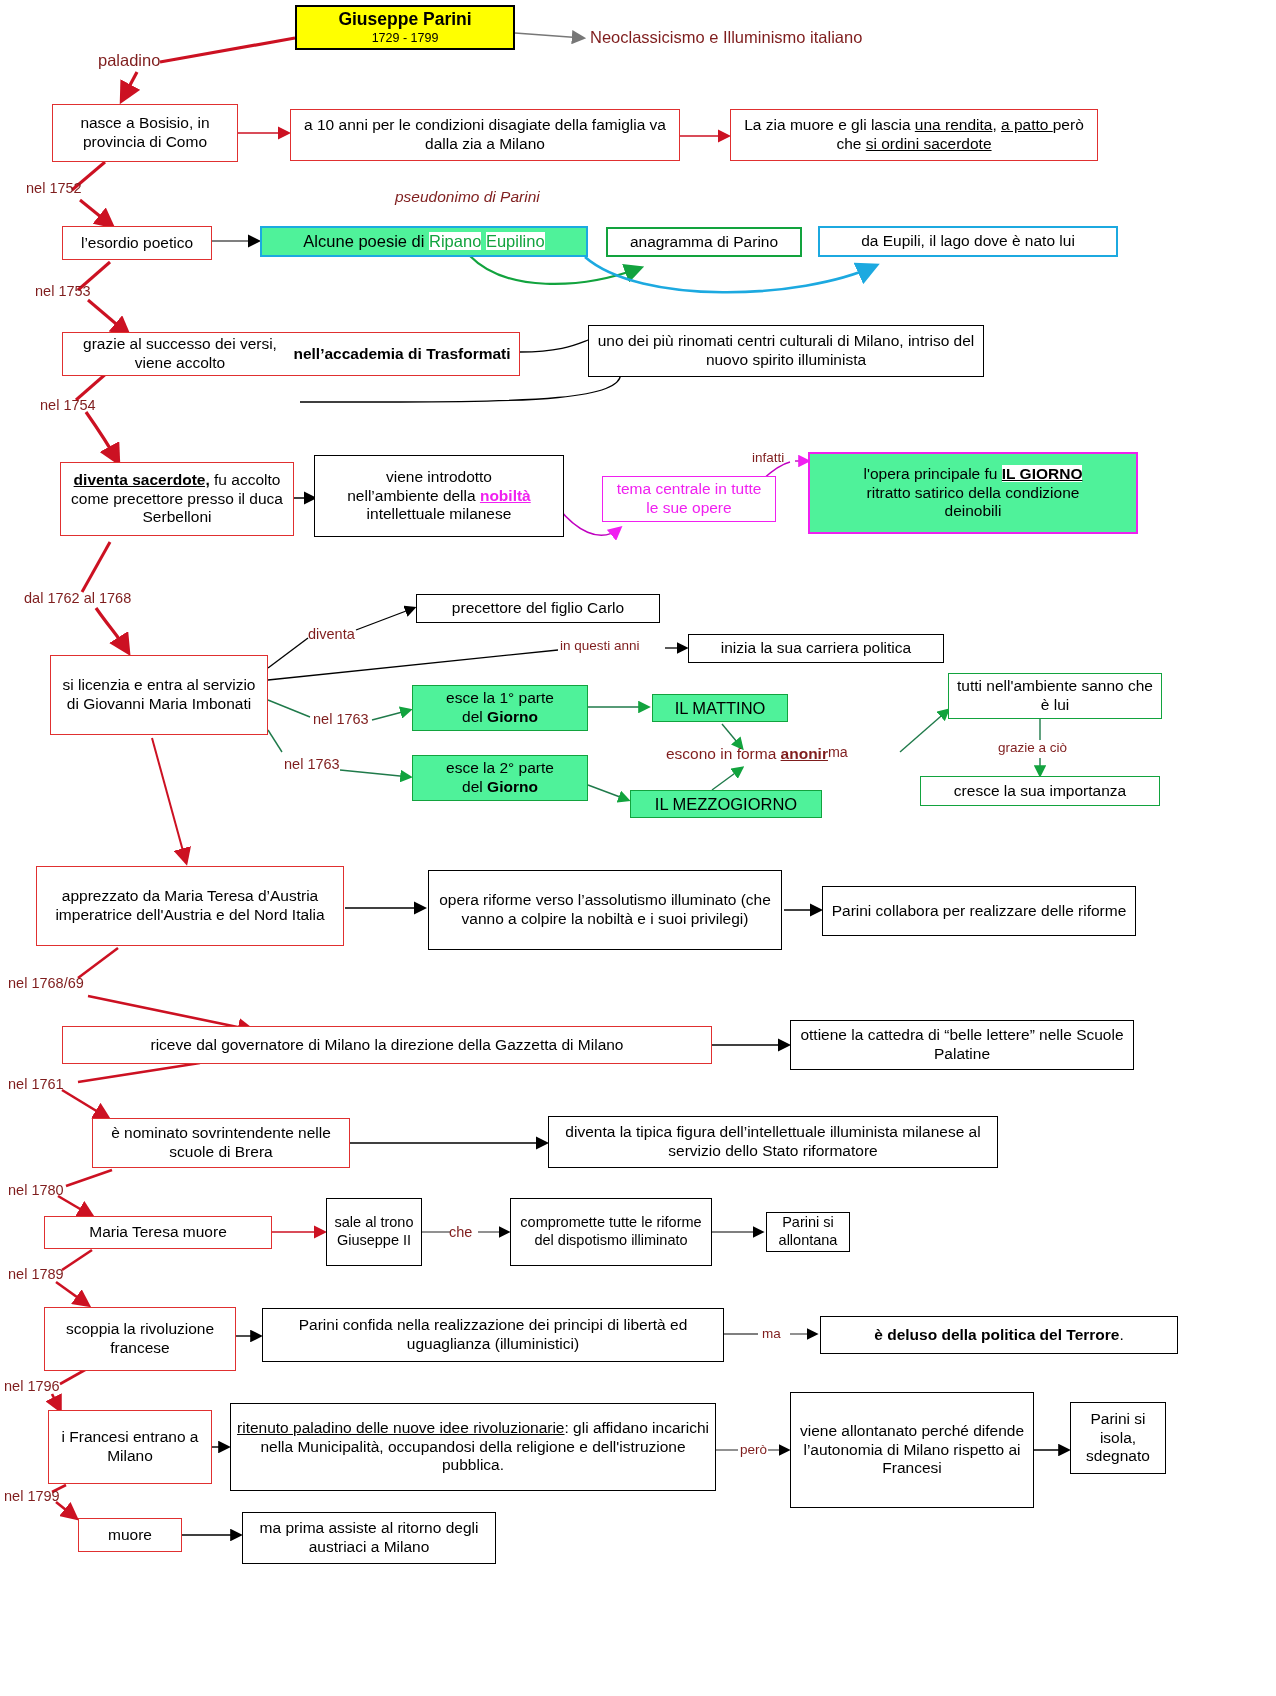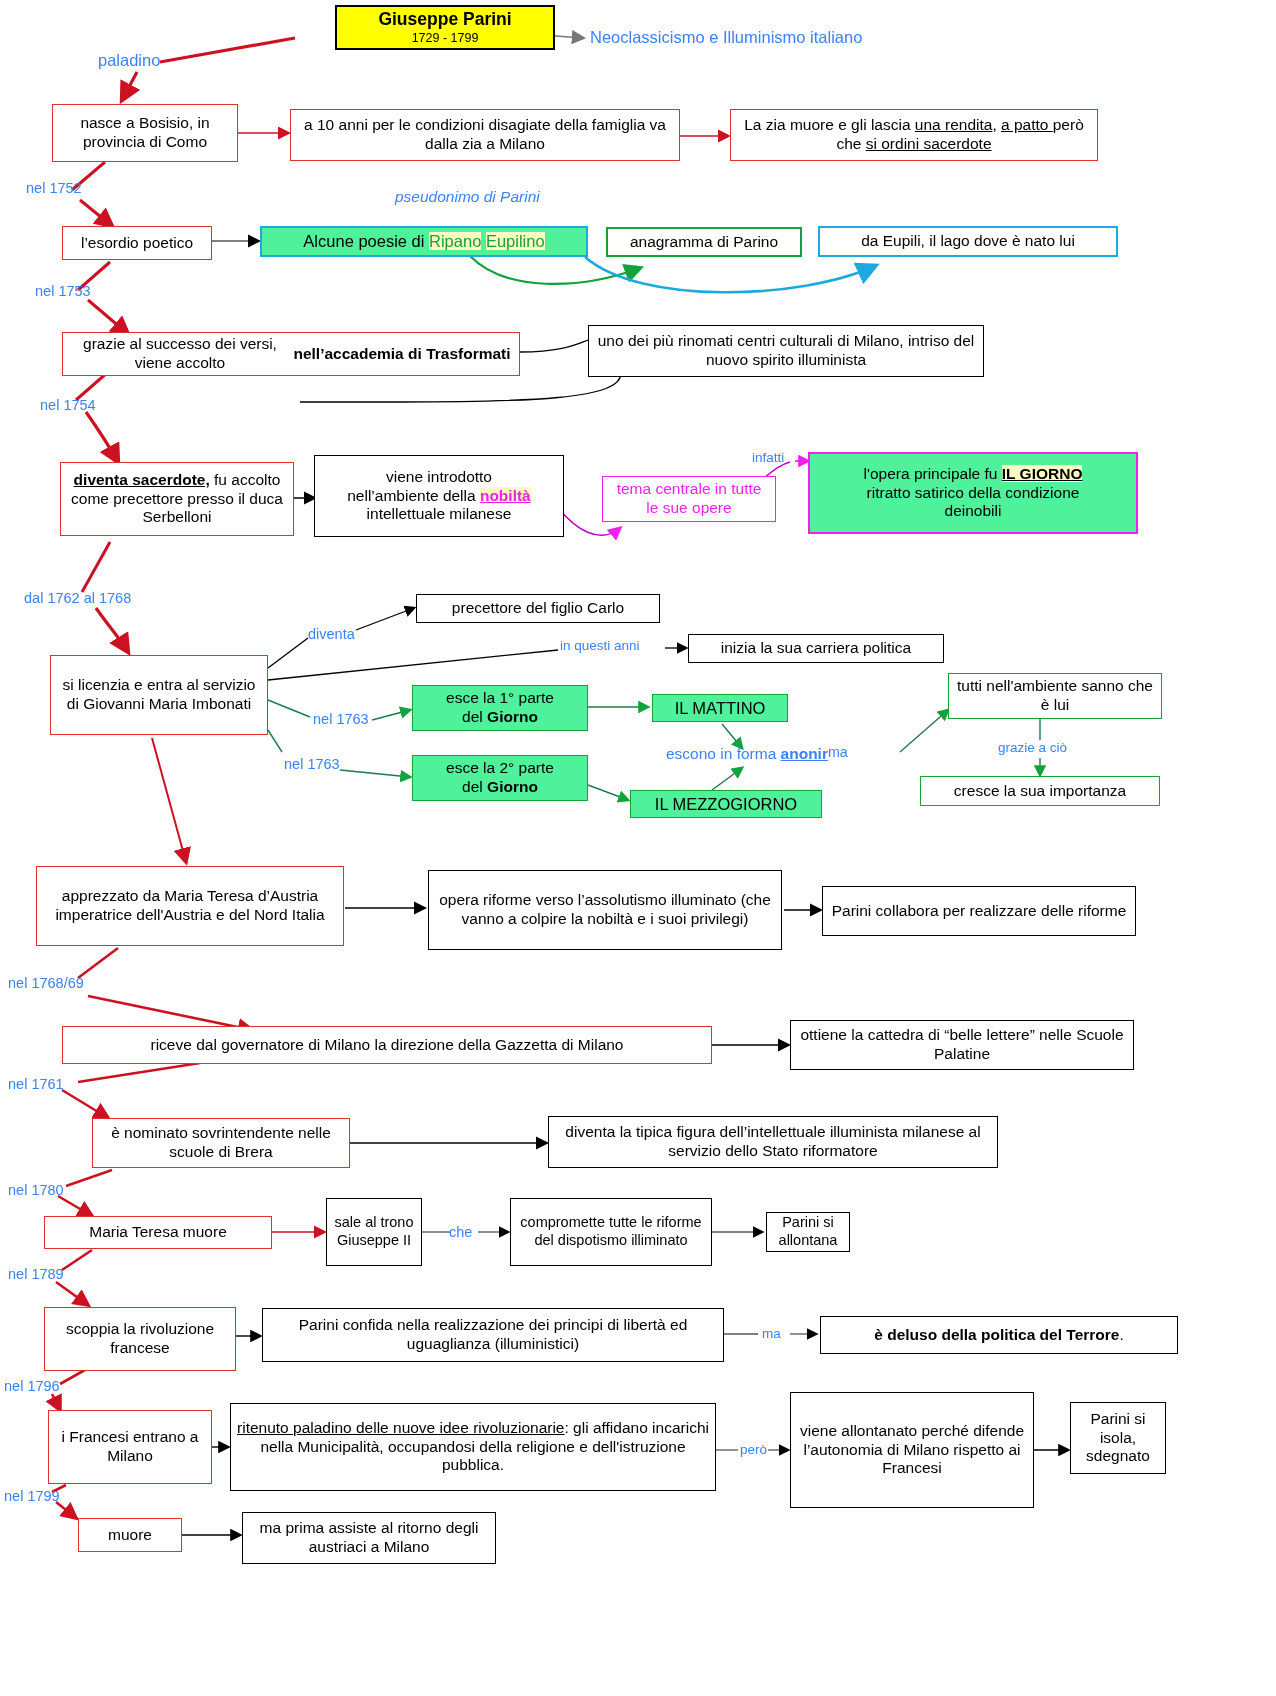--- a/index.html
+++ b/index.html
@@ -37,26 +37,26 @@
   .b-green{border:2.5px solid #12a33e;}
   .b-cyan{border:2.5px solid #1ca9e0;}
   .b-magenta{border:2.5px solid #f020f0;}
   .b-green-thin{border:1.5px solid #12a33e;}
   .bg-yellow{background:#ffff00;}
   .bg-green{background:#4ff29a;}
   .lbl{
     position:absolute;
     white-space:nowrap;
     background:transparent;
-    color:#3b82f6;
+    color:#7f1d1d;
   }
   .ital{font-style:italic;}
   .bold{font-weight:bold;}
   .u{text-decoration:underline;}
-  .hl{background:#fef9c3;}
+  .hl{background:#ffffff;}
   .gtext{color:#12a33e;}
   .mtext{color:#f020f0;}
   .f18{font-size:17.5px;}
   .f17{font-size:16.5px;}
   .f16{font-size:15.5px;}
   .f15{font-size:14.5px;}
   .f14{font-size:13.5px;}
   .f13{font-size:12.5px;}
   .sup{font-size:0.92em; vertical-align:2px;}
 </style>
@@ -208,21 +208,21 @@
 
     <path d="M1034,1450 L1068,1450" stroke="#000" stroke-width="1.4" fill="none" marker-end="url(#ar-black)"></path>
 
     <path d="M66,1485 L52,1492" stroke="#cc1122" stroke-width="2.6" fill="none"></path>
 
     <path d="M56,1502 L76,1518" stroke="#cc1122" stroke-width="2.6" fill="none" marker-end="url(#ar-redbig)"></path>
 
     <path d="M182,1535 L240,1535" stroke="#000" stroke-width="1.4" fill="none" marker-end="url(#ar-black)"></path>
   </svg>
 
-  <div class="node b-black bg-yellow f18" style="left:295px; top:5px; width:220px; height:45px; flex-direction:column; border-width:2px;margin-left:40px;">
+  <div class="node b-black bg-yellow f18" style="left:295px; top:5px; width:220px; height:45px; flex-direction:column; border-width:2px;">
     <span class="bold">Giuseppe Parini</span>
     <span class="f13">1729 - 1799</span>
   </div>
 
   <div class="lbl f17" style="left:590px; top:28px;">Neoclassicismo e Illuminismo italiano</div>
 
   <div class="lbl f17" style="left:98px; top:51px;">paladino</div>
 
   <div class="node b-red f16" style="left:52px; top:104px; width:186px; height:58px;">nasce a Bosisio, in provincia di Como</div>
 

